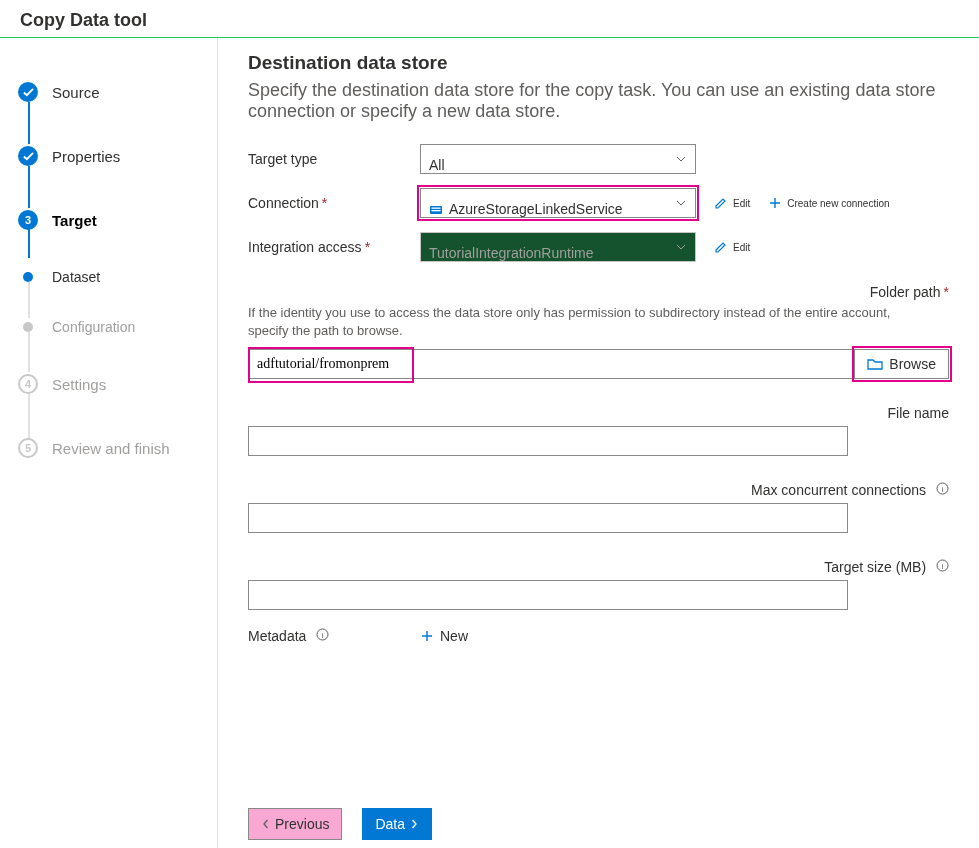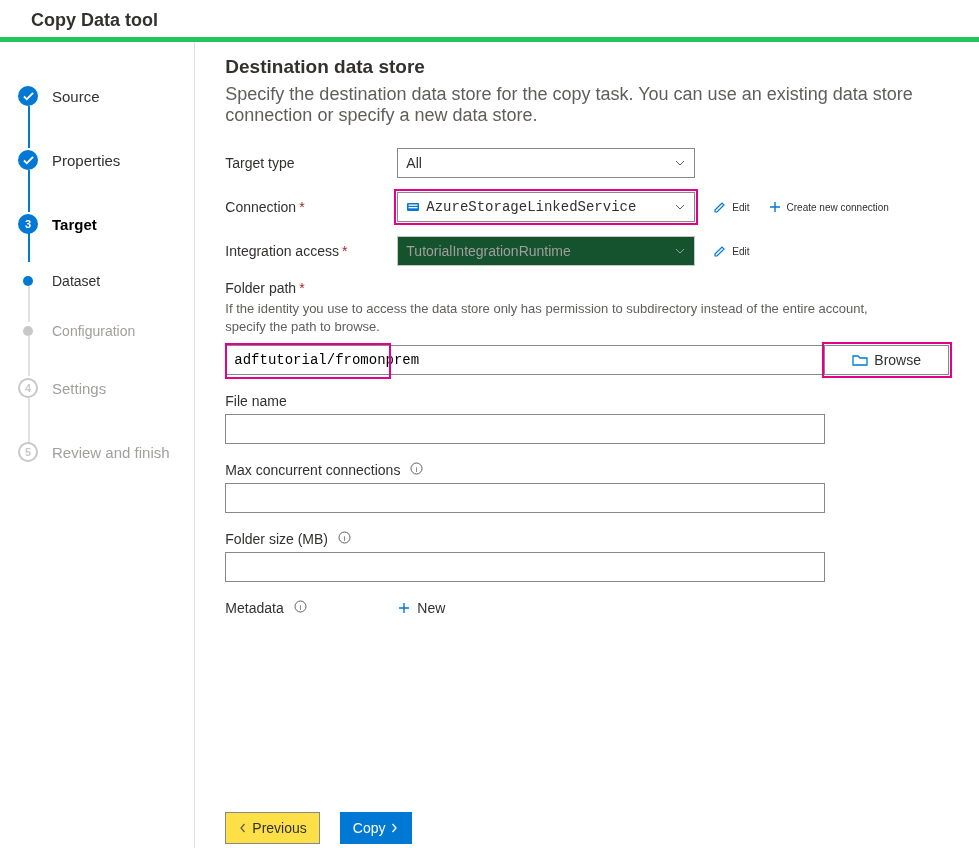--- a/index.html
+++ b/index.html
@@ -6,23 +6,23 @@
     margin: 0;
     font-family: "Segoe UI", Arial, sans-serif;
     font-size: 14px;
     color: #323130;
     background: #fff;
     width: 979px;
   }
   .tool-title {
     font-size: 18px;
     font-weight: 600;
-    padding: 10px 20px 6px 31px;
-    color: #323130;
-    border-bottom: 5px solid #22c55e;
+    padding: 10px 20px 6px 20px;
+    color: #323130;
+    border-bottom: 1px solid #22c55e;
   }
   .body-wrap {
     display: flex;
   }
   
   .sidebar {
     width: 218px;
     border-right: 1px solid #e1e1e1;
     padding-top: 22px;
     box-sizing: border-box;
@@ -122,35 +122,34 @@
     margin-bottom: 14px;
   }
   .form-label {
     width: 172px;
     font-size: 14px;
     color: #323130;
     flex-shrink: 0;
   }
   .req { color: #a4262c; margin-left: 3px; }
   .select-box {
-    width: 298px;
+    width: 276px;
     height: 30px;
     border: 1px solid #8a8886;
     background: #fff;
     display: flex;
-    align-items: center;
+    align-items: flex-end;
     padding: 0 8px;
     font-size: 14px;
     position: relative;
     box-sizing: border-box;
   }
   .select-box.highlight {
     outline: 2px solid #e3008c;
     outline-offset: 1px;
-    font-family: Liberation Mono, monospace;
   }
   .select-box.disabled {
     background: #14532d;
     color: #a19f9d;
     border-color: #c8c6c4;
   }
   .select-chevron {
     position: absolute;
     right: 8px;
     top: 50%;
@@ -166,57 +165,59 @@
     align-items: center;
     color: #323130;
     font-size: 10px;
     margin-left: 18px;
     cursor: pointer;
   }
   .link-btn .icn { margin-right: 5px; color: #0078d4; display:inline-flex;}
   .section-label {
     font-size: 14px;
     color: #323130;
+    margin-top: 8px;
+    text-align: right;
   }
   .help-text {
     font-size: 13px;
     color: #605e5c;
     margin-top: 4px;
     margin-bottom: 6px;
     max-width: 680px;
     line-height: 1.35;
   }
   .text-input {
     width: 600px;
     height: 30px;
     border: 1px solid #8a8886;
     padding: 0 8px;
     font-size: 14px;
     box-sizing: border-box;
-    font-family: Liberation Mono, monospace;
+    font-family: Liberation Serif, serif;
   }
   .text-input.full { width: 100%; max-width: 600px;}
   .folder-row {
     display: flex;
     align-items: stretch;
     margin-top: 4px;
     margin-bottom: 18px;
   }
   .folder-row .text-input { flex: 1; max-width: none; }
   .value-highlight {
     position: absolute;
     border: 2px solid #e3008c;
     pointer-events: none;
   }
   .browse-btn {
     display: flex;
     align-items: center;
     border: 1px solid #8a8886;
     border-left: none;
-    padding: 0 27px;
+    padding: 0 12px;
     font-size: 14px;
     color: #323130;
     background: #fff;
     cursor: pointer;
   }
   .browse-btn.highlight {
     outline: 2px solid #e3008c;
     outline-offset: 1px;
   }
   .browse-btn .icn { color: #0078d4; margin-right: 6px; display:inline-flex;}
@@ -241,21 +242,21 @@
     gap: 20px;
   }
   .btn {
     height: 30px;
     display: inline-flex;
     align-items: center;
     padding: 0 12px;
     font-size: 14px;
     cursor: pointer;
     border: 1px solid #8a8886;
-    background: #fde047;
+    background: #f9a8d4;
     color: #323130;
     gap: 4px;
   }
   .btn.primary {
     background: #0078d4;
     border-color: #0078d4;
     color: #fff;
   }
   svg { display: block; }
 </style>
@@ -425,21 +426,21 @@
       <span class="info-icon">
         <svg width="13" height="13" viewBox="0 0 13 13">
             <circle cx="6.5" cy="6.5" r="5.5" fill="none" stroke="#605e5c" stroke-width="1"></circle>
             <text x="6.5" y="9.5" text-anchor="middle" font-size="8" fill="#605e5c">i</text>
           </svg>
       </span>
     </div>
     <input class="text-input full" style="margin-top: 5px; margin-bottom: 18px;" value="">
 
     <div class="section-label">
-      <span>Folder size (MB)</span>
+      <span>Target size (MB)</span>
       <span class="info-icon">
         <svg width="13" height="13" viewBox="0 0 13 13">
             <circle cx="6.5" cy="6.5" r="5.5" fill="none" stroke="#605e5c" stroke-width="1"></circle>
             <text x="6.5" y="9.5" text-anchor="middle" font-size="8" fill="#605e5c">i</text>
           </svg>
       </span>
     </div>
     <input class="text-input full" style="margin-top: 5px; margin-bottom: 18px;" value="">
 
     <div class="form-row" style="align-items:center;">
@@ -465,21 +466,21 @@
     <div class="footer">
       <div class="btn">
         <span>
           <svg width="10" height="10" viewBox="0 0 10 10">
               <path d="M6.5 1 L3 5 L6.5 9" stroke="#605e5c" stroke-width="1.3" fill="none"></path>
             </svg>
         </span>
         <span>Previous</span>
       </div>
       <div class="btn primary">
-        <span>Copy</span>
+        <span>Data</span>
         <span>
           <svg width="10" height="10" viewBox="0 0 10 10">
               <path d="M3.5 1 L7 5 L3.5 9" stroke="#fff" stroke-width="1.3" fill="none"></path>
             </svg>
         </span>
       </div>
     </div>
 
   </div>
 </div>

